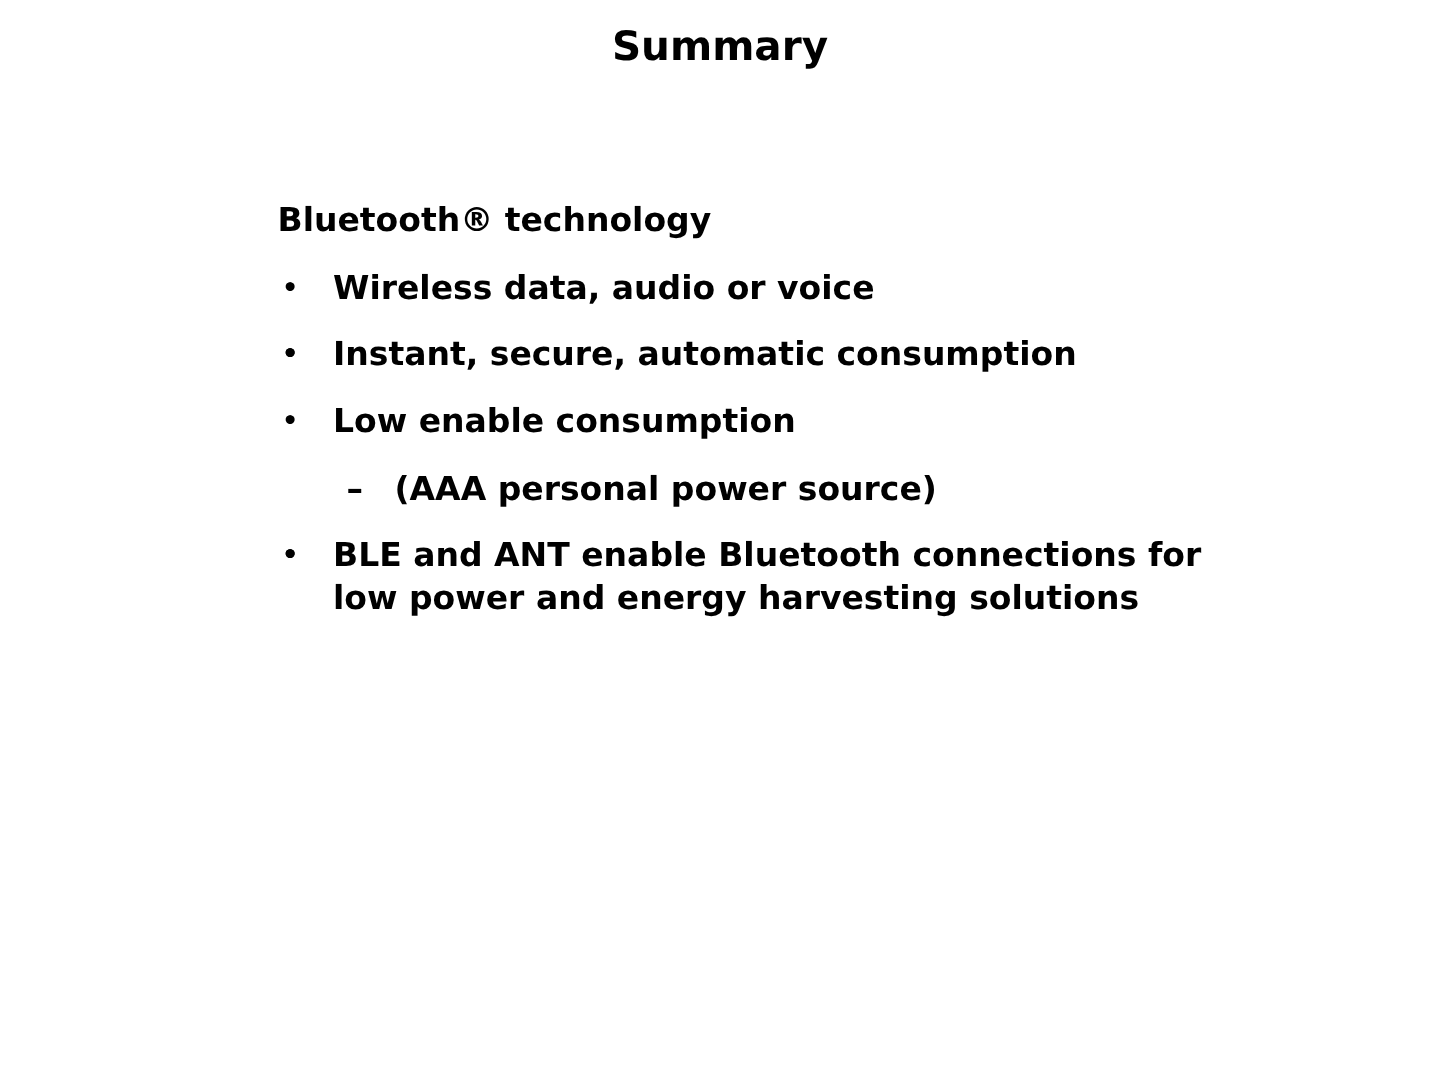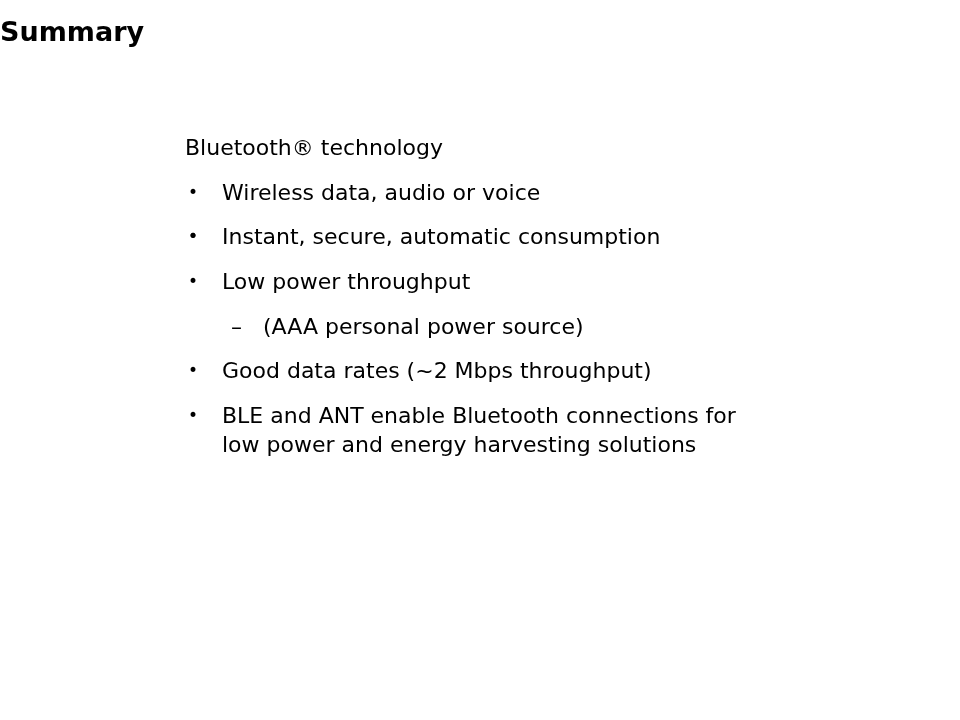--- a/index.html
+++ b/index.html
@@ -19,29 +19,31 @@
     height: 720px;
     background: #ffffff;
     overflow: hidden;
   }
   .slide-title {
     position: absolute;
     top: 16px;
     left: 0;
     width: 100%;
     margin: 0;
+    text-align: center;
     font-size: 27px;
     font-weight: bold;
     color: #000000;
   }
   .content {
     position: absolute;
     left: 185px;
     top: 133px;
     width: 640px;
+    font-weight: bold;
   }
   .body-heading {
     font-size: 22px;
     line-height: 29px;
     margin: 0 0 15.7px 0;
   }
   .bullet {
     position: relative;
     font-size: 22px;
     line-height: 29px;
@@ -91,31 +93,30 @@
       <span class="marker">•</span>
     </div>
 
     <div class="bullet l1">
       <span class="marker">•</span>
       <span class="text">Instant, secure, automatic consumption</span>
     </div>
 
     <div class="bullet l1">
       <span class="marker">•</span>
-      <span class="text">Low power throughput</span>
+      <span class="text">Low enable consumption</span>
     </div>
 
     <div class="bullet l2">
       <span class="marker">–</span>
       <span class="text">(AAA personal power source)</span>
     </div>
 
     <div class="bullet l1">
       <span class="marker">•</span>
-      <span class="text">Good data rates (~2 Mbps throughput)</span>
     </div>
 
     <div class="bullet l1">
       <span class="marker">•</span>
       <span class="text">BLE and ANT enable Bluetooth connections for
 low power and energy harvesting solutions</span>
     </div>
 
   </div>
 </div>

